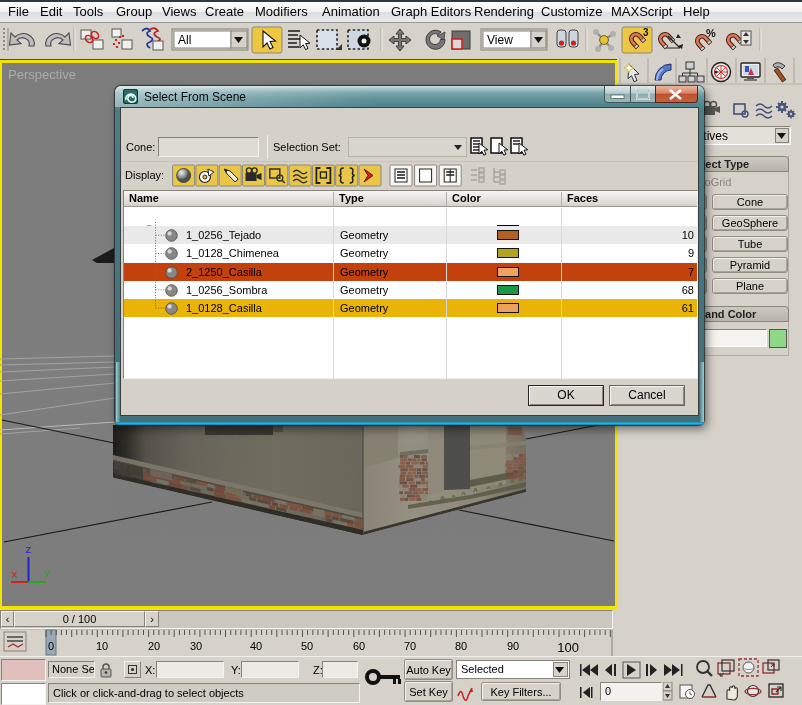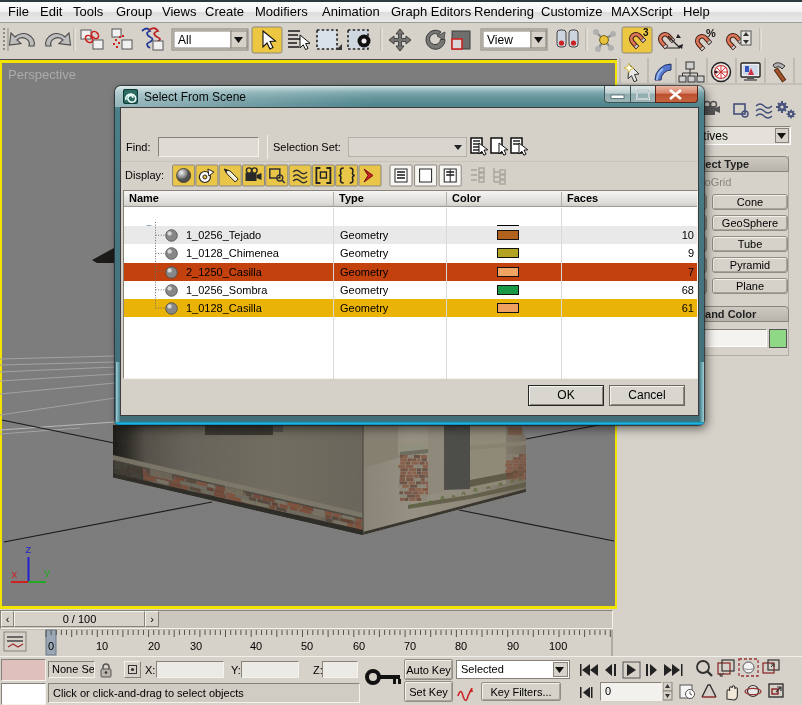--- a/index.html
+++ b/index.html
@@ -778,21 +778,21 @@
     <div style="position:absolute;left:36px;top:11px;width:30px;text-align:center;font-size:11px;color:#000;">0</div>
     <div style="position:absolute;left:87px;top:11px;width:30px;text-align:center;font-size:11px;color:#000;">10</div>
     <div style="position:absolute;left:139px;top:11px;width:30px;text-align:center;font-size:11px;color:#000;">20</div>
     <div style="position:absolute;left:190px;top:11px;width:30px;text-align:left;font-size:11px;color:#000;">30</div>
     <div style="position:absolute;left:241px;top:11px;width:30px;text-align:center;font-size:11px;color:#000;">40</div>
     <div style="position:absolute;left:292px;top:11px;width:30px;text-align:center;font-size:11px;color:#000;">50</div>
     <div style="position:absolute;left:344px;top:11px;width:30px;text-align:center;font-size:11px;color:#000;">60</div>
     <div style="position:absolute;left:395px;top:11px;width:30px;text-align:center;font-size:11px;color:#000;">70</div>
     <div style="position:absolute;left:446px;top:11px;width:30px;text-align:center;font-size:11px;color:#000;">80</div>
     <div style="position:absolute;left:498px;top:11px;width:30px;text-align:center;font-size:11px;color:#000;">90</div>
-    <div style="position:absolute;left:549px;top:11px;width:30px;text-align:left;font-size:11px;color:#000;">100</div>
+    <div style="position:absolute;left:549px;top:11px;width:30px;text-align:right;font-size:13px;color:#000;">100</div>
   </div>
   <div id="statusbar">
     <div class="abs sunken" style="left:1px;top:2px;width:45px;height:22px;background:#dfc0bd;"></div>
     <div class="abs sunken" style="left:1px;top:26px;width:45px;height:22px;background:#ffffff;"></div>
     <div class="abs sunken" style="left:48px;top:4px;width:47px;height:17px;background:#d6d2ca;font-size:11px;line-height:15px;white-space:nowrap;overflow:hidden;">&nbsp;None Se</div>
 
     <svg class="abs" style="left:99px;top:5px" width="14" height="16">
       <rect x="2" y="7" width="10" height="8" rx="1" fill="#b8b4ac" stroke="#555"></rect>
       <path d="M 4 7 v -2 a 3 3 0 0 1 6 0 v 2" fill="none" stroke="#555" stroke-width="1.5"></path>
       <circle cx="7" cy="10.5" r="1.3" fill="#333"></circle>
@@ -928,21 +928,21 @@
         <g stroke="#fff" stroke-width="2.6">
             <line x1="66" y1="4" x2="77" y2="13"></line>
             <line x1="77" y1="4" x2="66" y2="13"></line>
           </g>
       </svg>
     </div>
     <div id="dlg-client">
 
 
       <div class="abs" style="left:0;top:25px;width:577px;height:29px;border-bottom:1px solid #c6c3bb;">
-        <span style="position:absolute;left:5px;top:8px;font-size:11px;">Find:</span>
+        <span style="position:absolute;left:5px;top:8px;font-size:11px;">Cone:</span>
         <div class="abs sunken" style="left:37px;top:4px;width:101px;height:20px;background:#dedbd4;"></div>
         <div class="abs" style="left:146px;top:2px;width:1px;height:24px;background:#a9a59d;border-right:1px solid #f0eee9;"></div>
         <span style="position:absolute;left:152px;top:8px;font-size:11px;">Selection Set:</span>
         <div class="abs" style="left:227px;top:4px;width:119px;height:20px;background:#d9d6cf;border:1px solid #b5b2aa;"></div>
         <svg class="abs" style="left:333px;top:12px" width="9" height="6">
             <path d="M 0 0 l 8 0 l -4 5 z" fill="#222"></path>
           </svg>
 
         <svg class="abs" style="left:348px;top:2px" width="60" height="24">
           <g>

